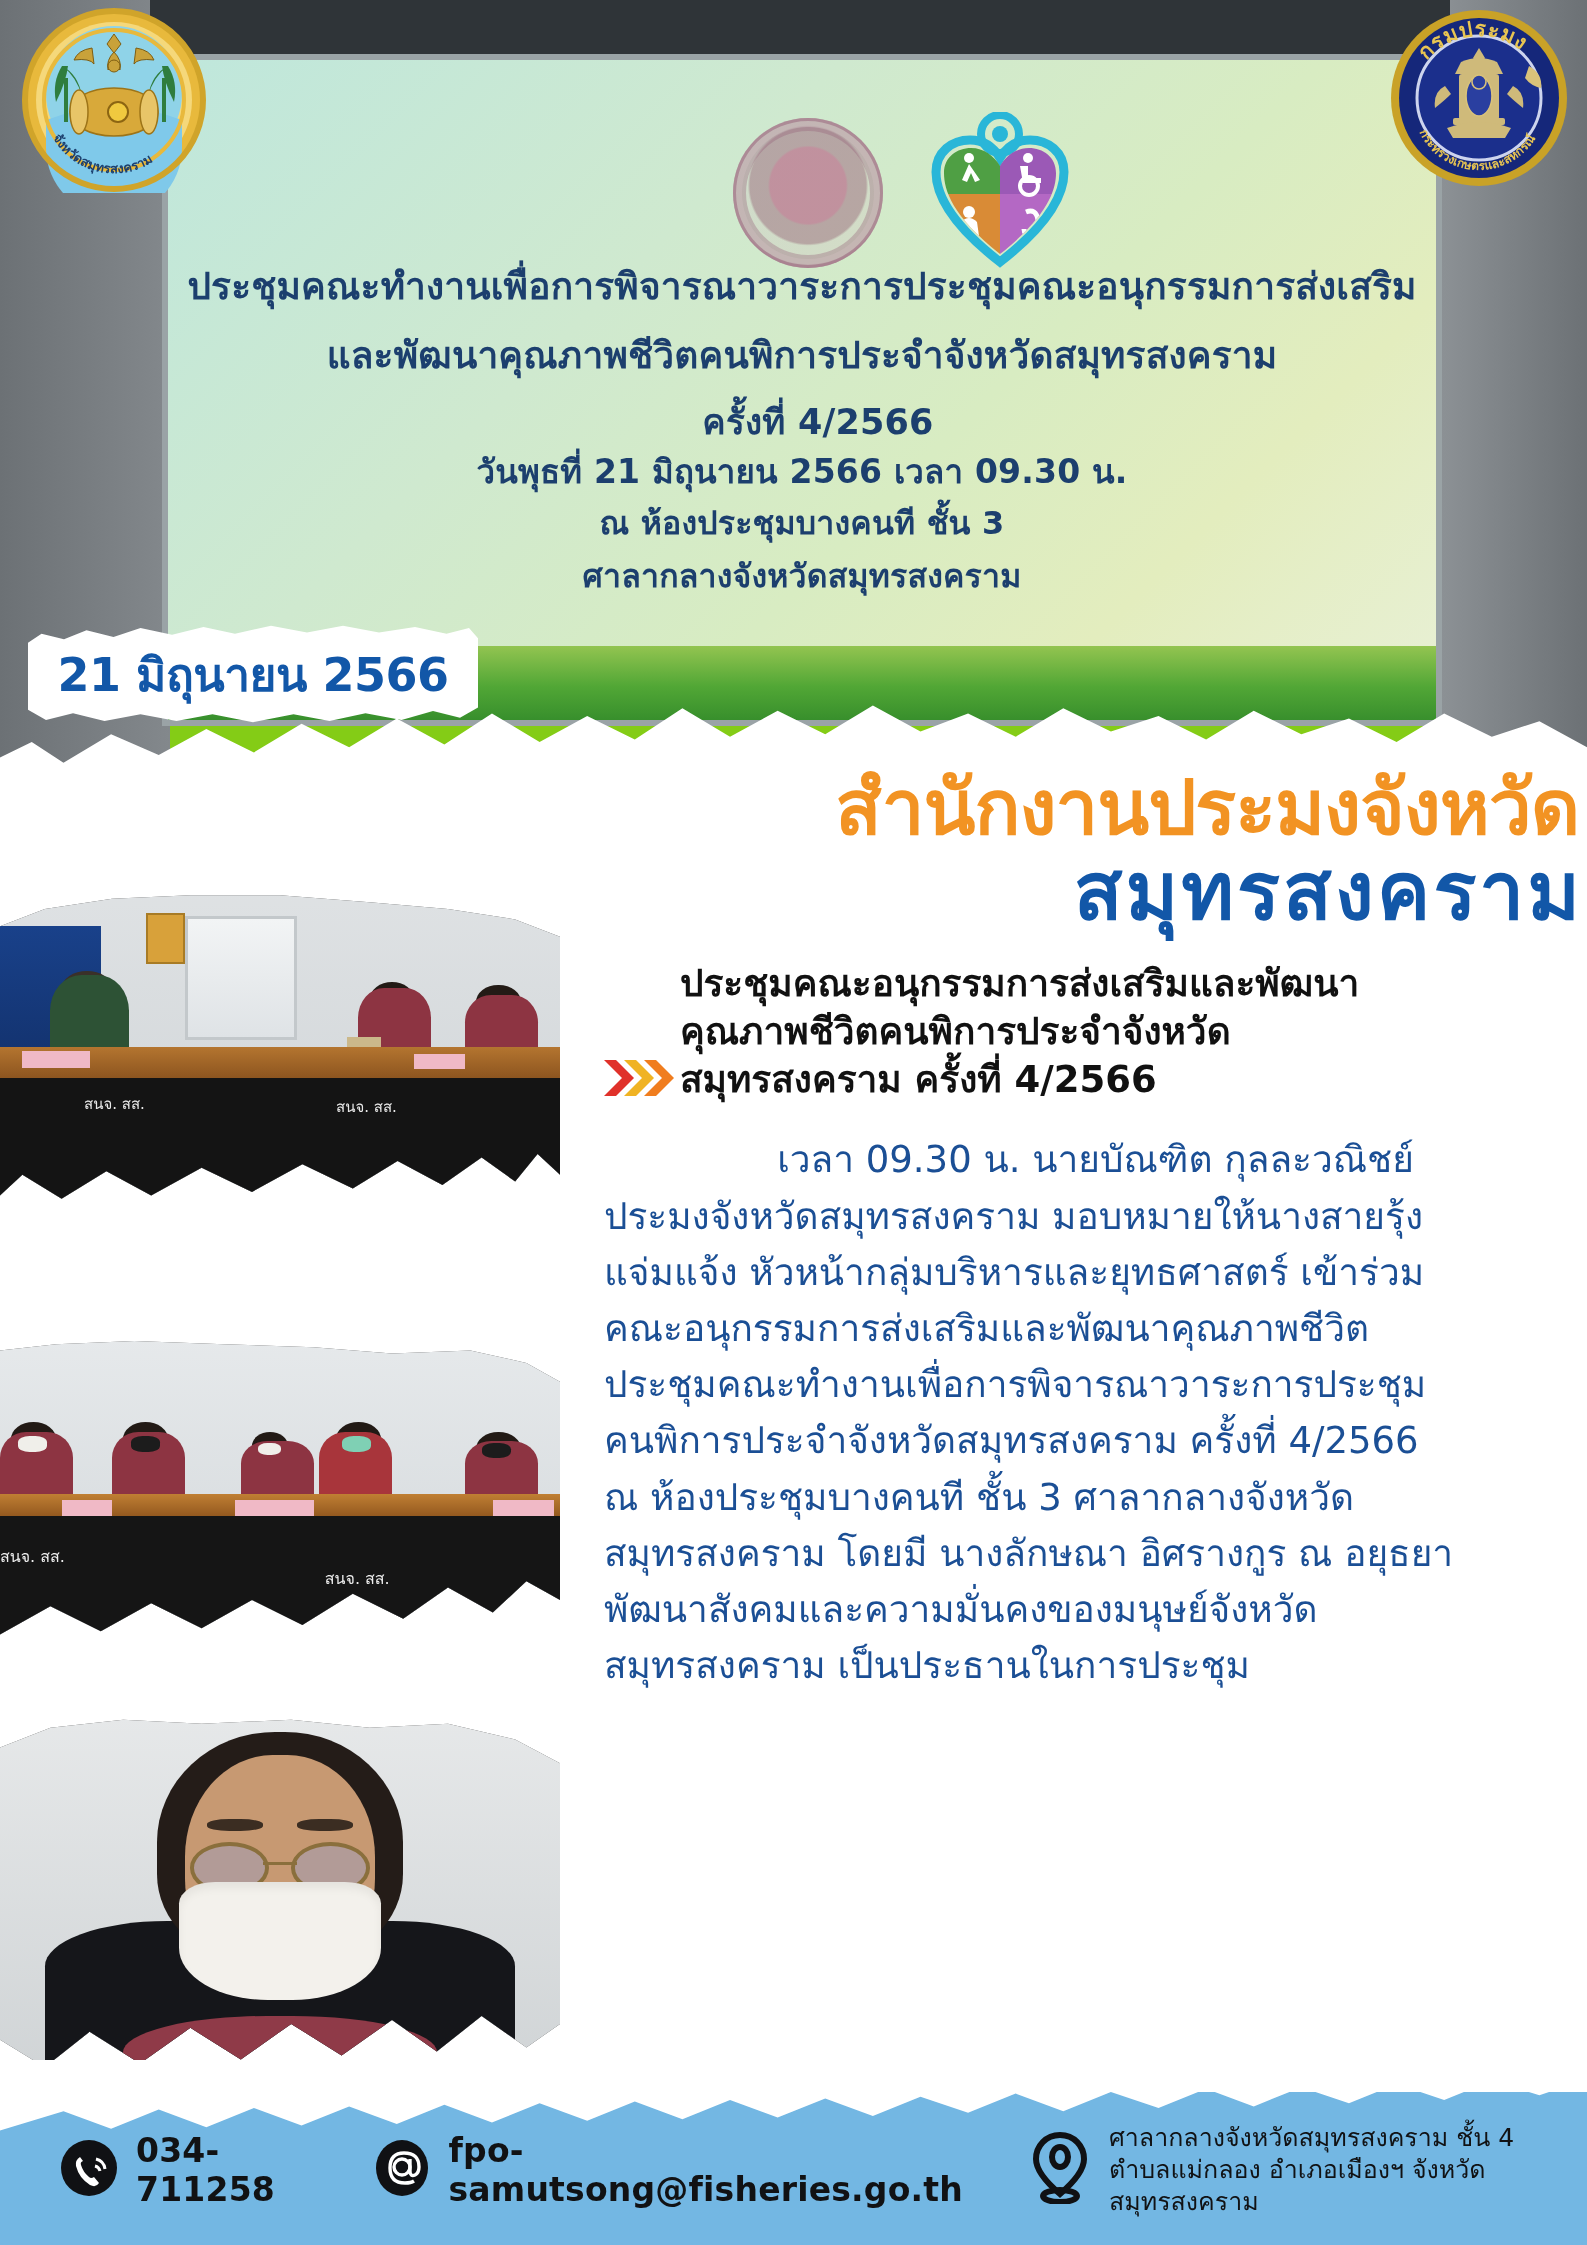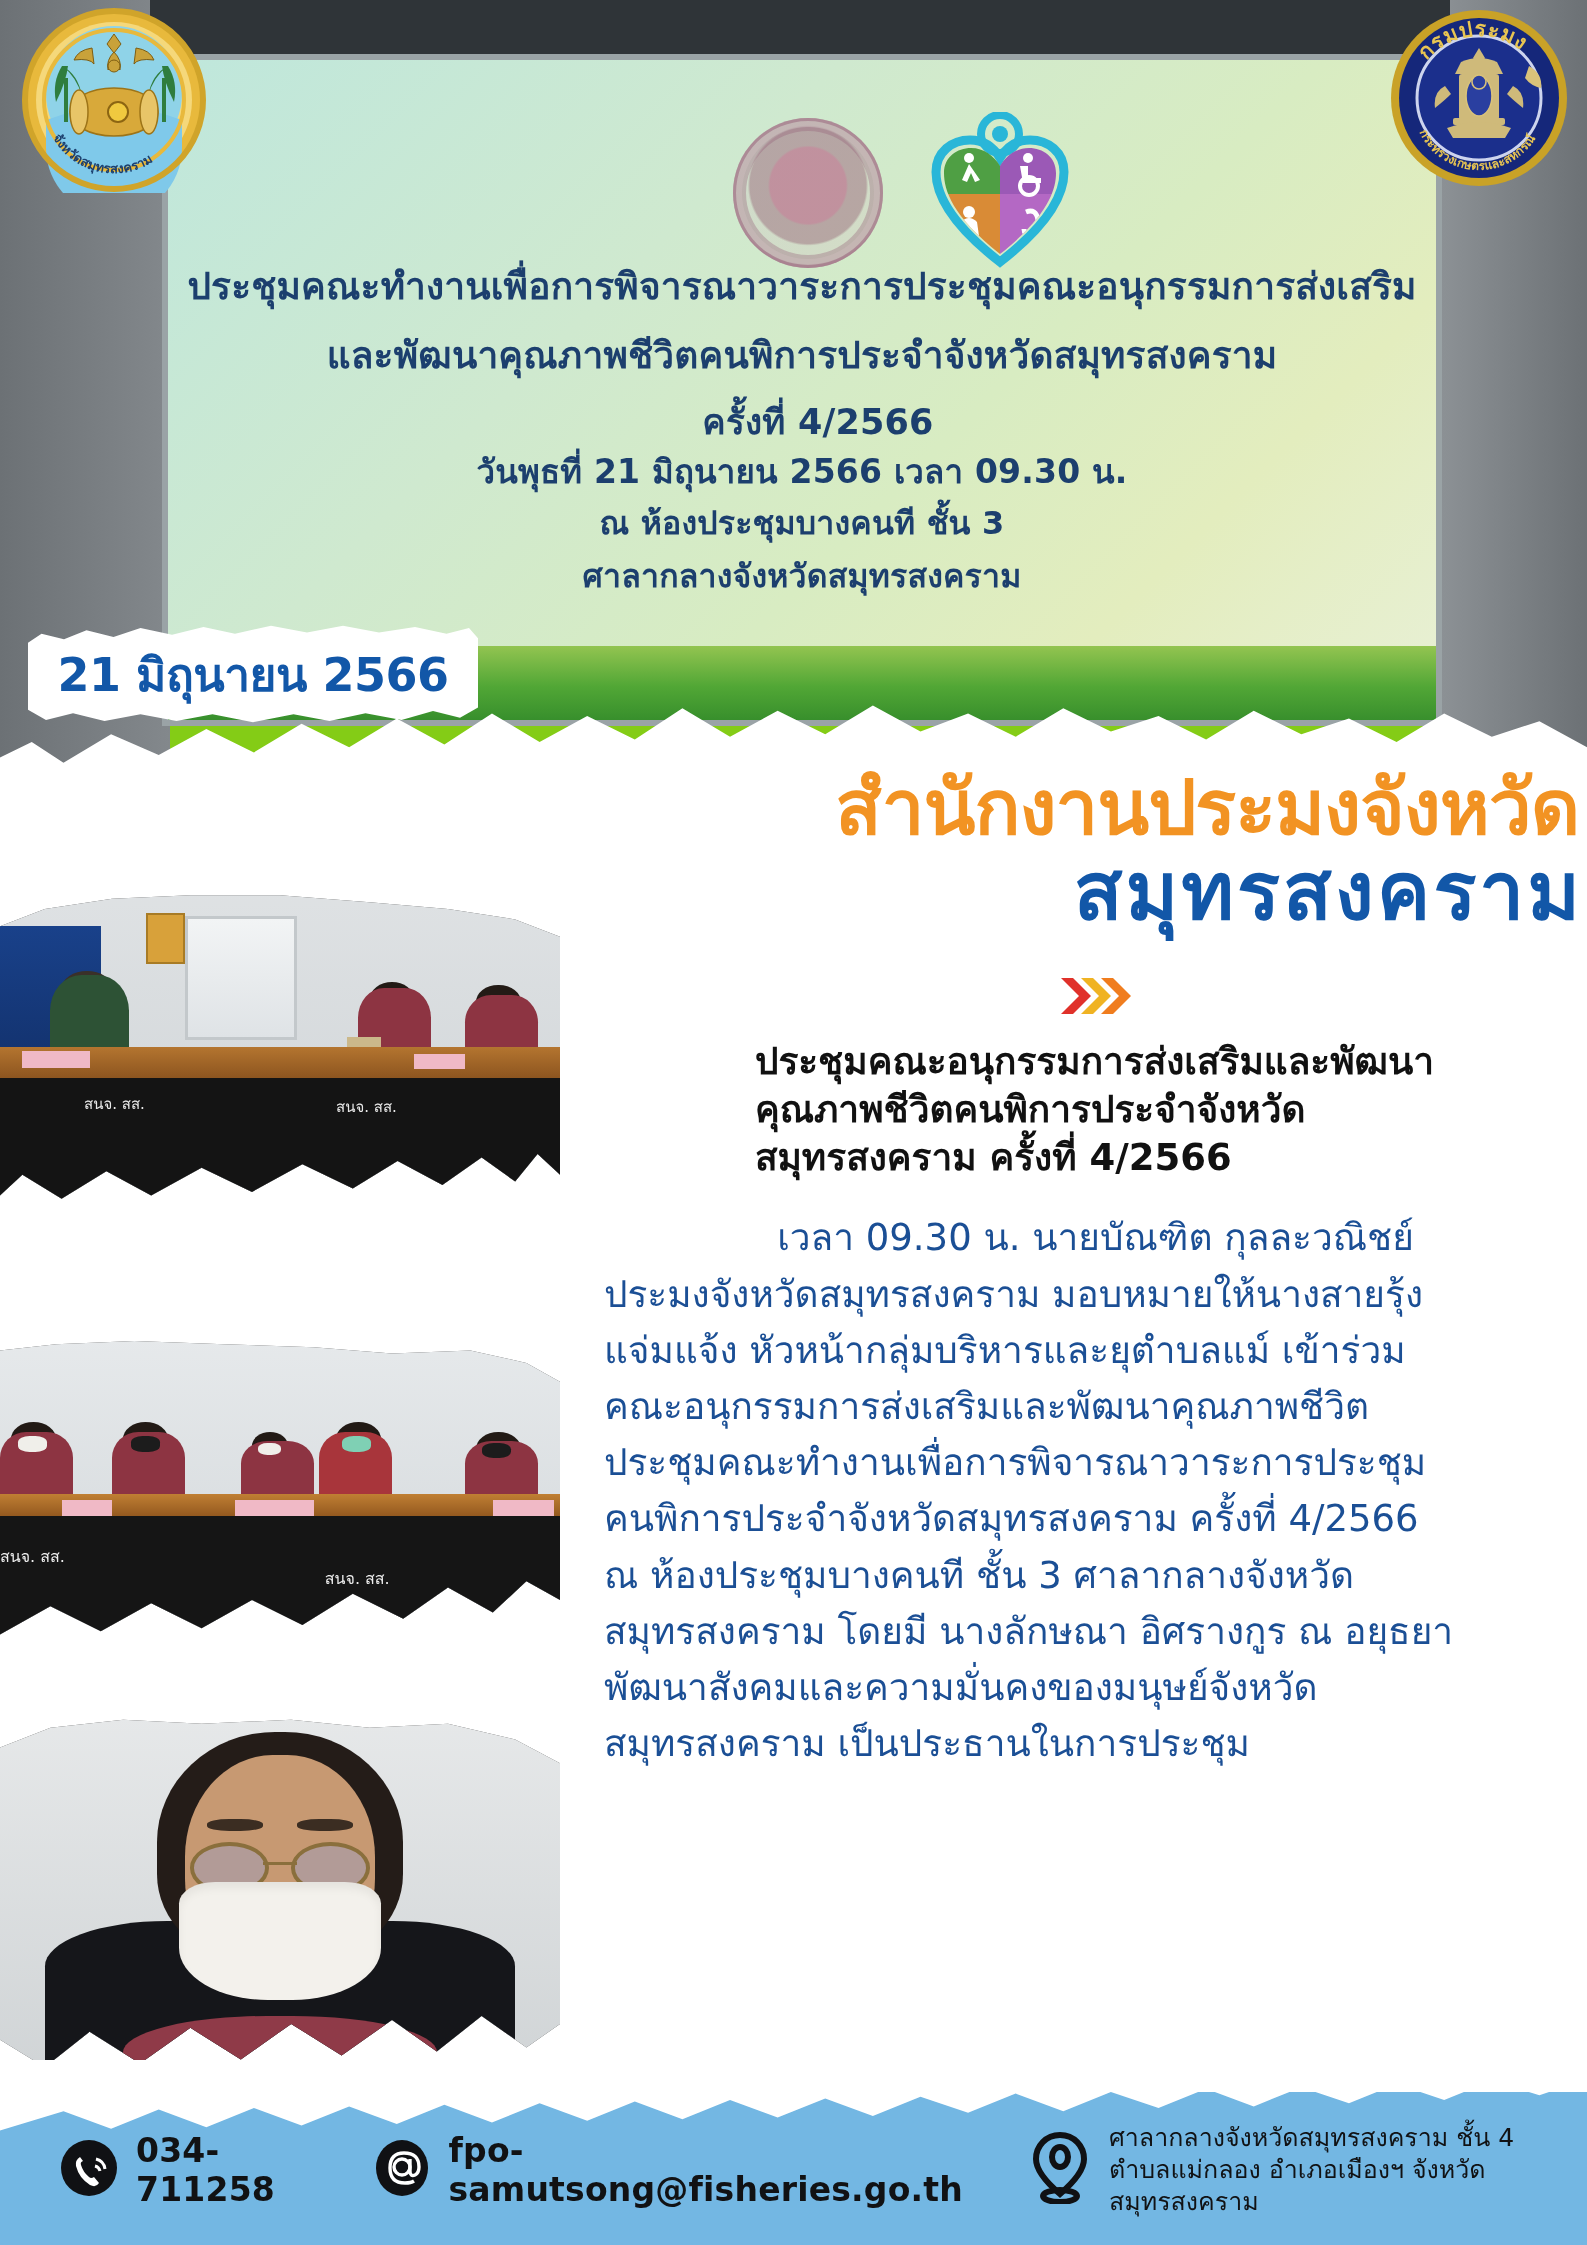--- a/index.html
+++ b/index.html
@@ -80,21 +80,21 @@
   
   .content { position:absolute; left:596px; top:770px; width:991px; z-index:35; }
   .title-1 {
     color:#f29323; font-size:76px; font-weight:bold; line-height:1.0;
     text-align:right; letter-spacing:-1px; padding-right:8px;
   }
   .title-2 {
     color:#1257a8; font-size:80px; font-weight:bold; line-height:1.05;
     text-align:right; letter-spacing:3px; padding-right:4px; margin-top:4px;
   }
-  .subtitle-row { display:flex; align-items:center; margin-top:26px; padding-left:6px;flex-direction:column; }
+  .subtitle-row { display:flex; align-items:flex-end; margin-top:26px; padding-left:6px; }
   .chevrons { flex:0 0 78px; padding-top:14px; }
   .subtitle {
     color:#111111; font-size:37px; font-weight:bold; line-height:1.30; flex:1;
   }
   .body-text {
     color:#1b4f95; font-size:37px; line-height:1.52; margin-top:28px; padding-left:8px;
   }
   .body-text div { white-space:nowrap; }
 
   
@@ -394,21 +394,21 @@
     <div class="subtitle">
       <div>ประชุมคณะอนุกรรมการส่งเสริมและพัฒนา</div>
       <div>คุณภาพชีวิตคนพิการประจำจังหวัด</div>
       <div>สมุทรสงคราม ครั้งที่ 4/2566</div>
     </div>
   </div>
 
   <div class="body-text">
     <div style="text-align:center">เวลา 09.30 น. นายบัณฑิต กุลละวณิชย์</div>
     <div>ประมงจังหวัดสมุทรสงคราม มอบหมายให้นางสายรุ้ง</div>
-    <div>แจ่มแจ้ง หัวหน้ากลุ่มบริหารและยุตำบลแม์ เข้าร่วม</div>
+    <div>แจ่มแจ้ง หัวหน้ากลุ่มบริหารและยุทธศาสตร์ เข้าร่วม</div>
     <div>คณะอนุกรรมการส่งเสริมและพัฒนาคุณภาพชีวิต</div>
     <div>ประชุมคณะทำงานเพื่อการพิจารณาวาระการประชุม</div>
     <div>คนพิการประจำจังหวัดสมุทรสงคราม ครั้งที่ 4/2566</div>
     <div>ณ ห้องประชุมบางคนที ชั้น 3 ศาลากลางจังหวัด</div>
     <div>สมุทรสงคราม โดยมี นางลักษณา อิศรางกูร ณ อยุธยา</div>
     <div>พัฒนาสังคมและความมั่นคงของมนุษย์จังหวัด</div>
     <div>สมุทรสงคราม เป็นประธานในการประชุม</div>
   </div>
 </div>
 

